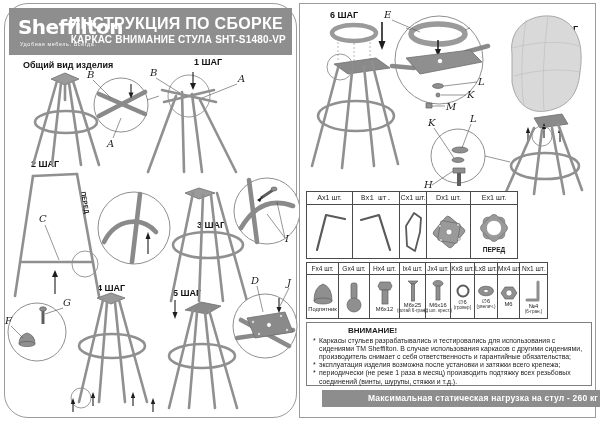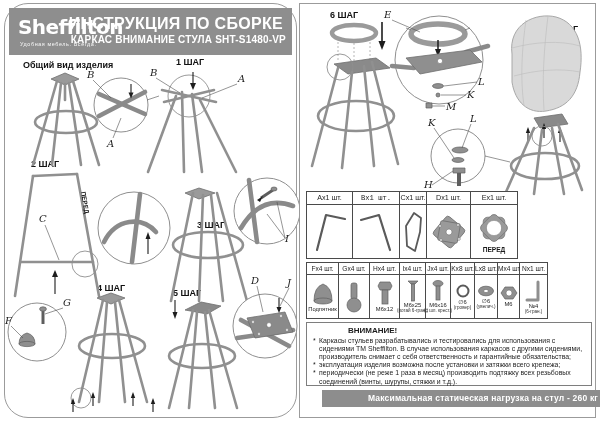--- a/index.html
+++ b/index.html
@@ -58,21 +58,21 @@
   <div class="panel" id="lp">
 
     <div class="hd">
       <div class="logo">Sheffilton</div>
       <div class="tag">Удобная мебель. Всегда.</div>
       <div class="t1">ИНСТРУКЦИЯ ПО СБОРКЕ</div>
       <div class="t2">КАРКАС ВНИМАНИЕ СТУЛА SHT-S1480-VP</div>
     </div>
 
     <div class="slab" style="left:18px;top:56px;">Общий вид изделия</div>
-    <div class="slab" style="left:171px;top:53px;text-align:center;">1 ШАГ</div>
+    <div class="slab" style="left:189px;top:53px;text-align:center;">1 ШАГ</div>
     <div class="slab" style="left:26px;top:155px;">2 ШАГ</div>
     <div class="slab" style="left:192px;top:168px;margin-top:48px;">3 ШАГ</div>
     <div class="slab" style="left:92px;top:279px;">4 ШАГ</div>
     <div class="slab" style="left:168px;top:284px;">5 ШАГ</div>
 
     <svg style="left:10px;top:66px;" width="100" height="100" viewBox="0 0 100 100">
       <polygon class="pl" points="50,3 64,9 50,15 36,9"></polygon>
       <line class="tb" x1="50" y1="14" x2="50" y2="30"></line>
       <line class="tb" x1="42" y1="11" x2="18" y2="95"></line>
       <line class="tb" x1="58" y1="11" x2="84" y2="95"></line>

